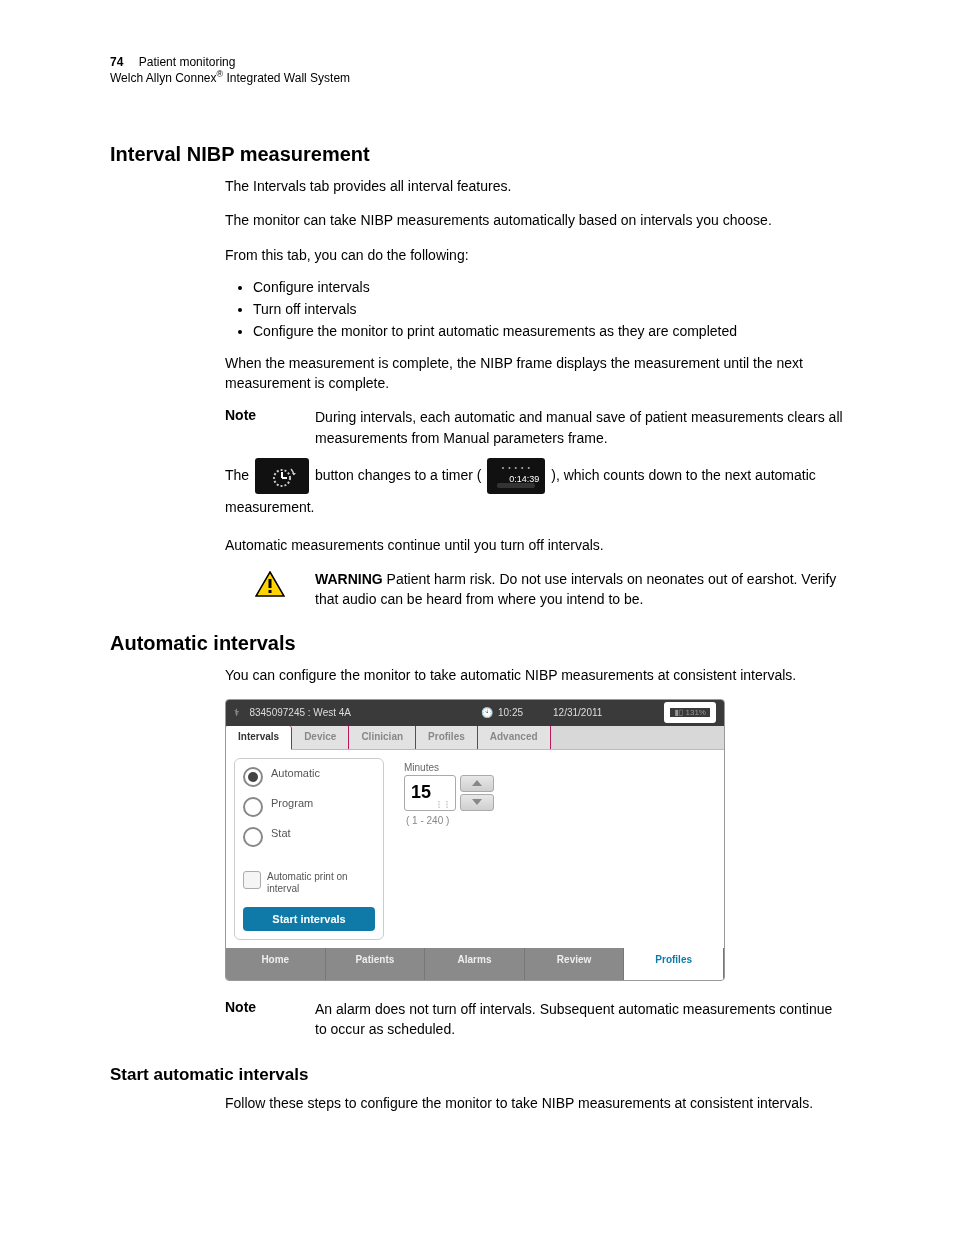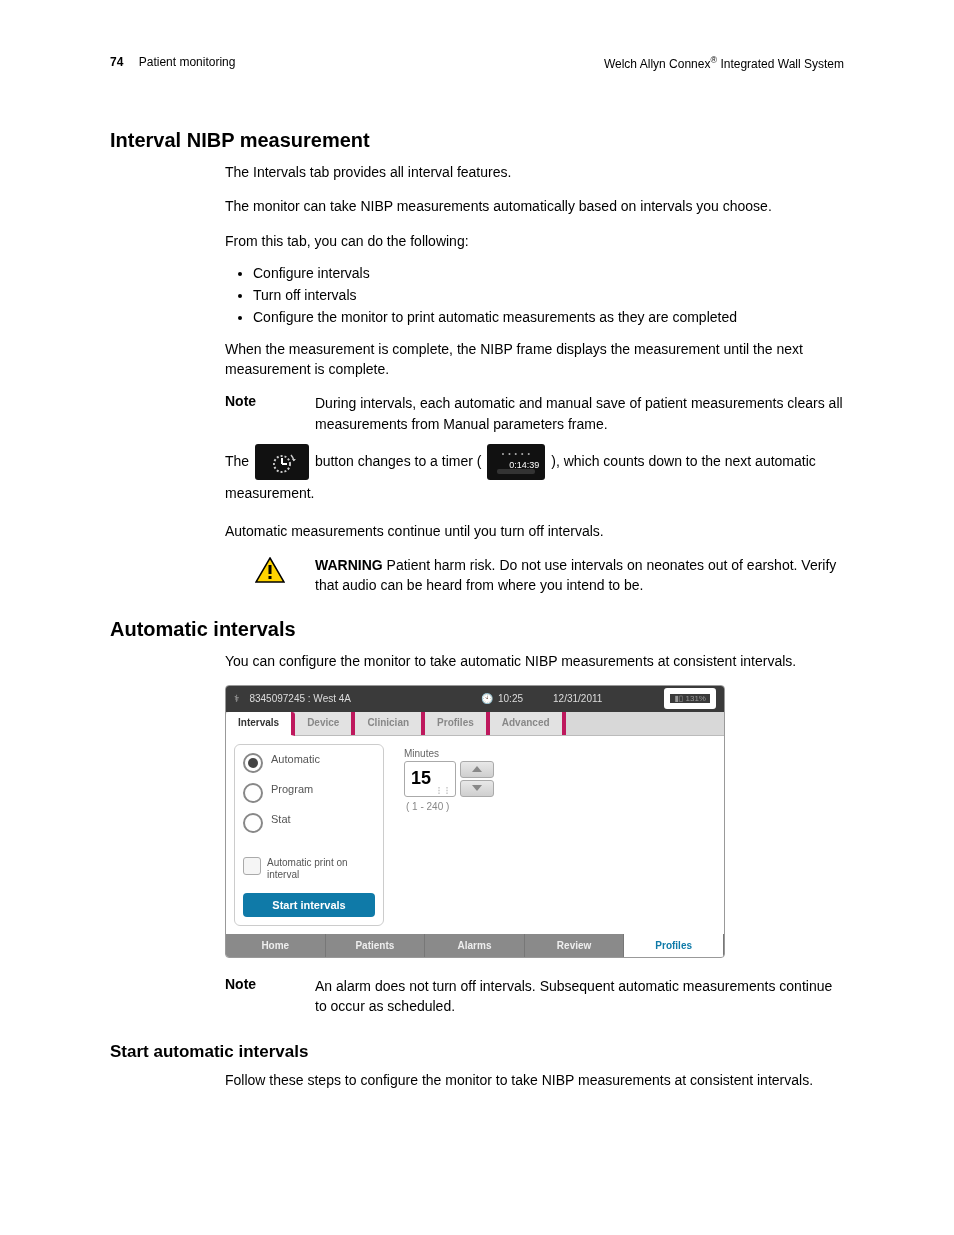--- a/index.html
+++ b/index.html
@@ -15,20 +15,21 @@
     width: 954px;
     margin: 0 auto;
     padding: 55px 110px 60px 110px;
     position: relative;
   }
   .running-header {
     display: flex;
     justify-content: space-between;
     font-size: 12px;
     margin-bottom: 58px;
+    flex-direction: column;
   }
   .running-header .left b { font-weight: bold; margin-right: 12px;}
   .running-header .right sup { font-size: 9px; }
   .body-col { margin-left: 115px; }
   ol.steps { margin:0 0 22px 0; padding-left: 22px; }
   ol.steps li { margin-bottom: 8px; line-height:1.4;}
   h2.section {
     font-size: 20px;
     font-weight: bold;
     margin: 22px 0 10px 0;
@@ -104,21 +105,21 @@
     display:flex;
     background:#d8d8d8;
     height:24px;
     border-bottom:1px solid #bbb;
   }
   .mon-tabs .tab {
     padding:5px 12px;
     font-size:10px;
     font-weight:bold;
     color:#888;
-    border-right:4px solid #be185d;
+    border-right:1px solid #be185d;
     background:#e2e2e2;
   }
   .mon-tabs .tab.active {
     background:#fff;
     color:#333;
     border-bottom:1px solid #fff;
     margin-bottom:-1px;
     border-top-left-radius:3px;
     border-top-right-radius:3px;
   }
@@ -190,21 +191,21 @@
     background:linear-gradient(#e8e8e8,#cfcfcf);
     border:1px solid #aaa;
     border-radius:3px;
     display:flex; align-items:center; justify-content:center;
     color:#777;
   }
   .range { font-size:10px; color:#888; margin-top:4px; margin-left:2px;}
   .mon-nav {
     display:flex;
     background:#8a8a8a;
-    height:23px;
+    height:32px;
   }
   .mon-nav .nav {
     flex:1;
     text-align:center;
     color:#eee;
     font-size:10px;
     font-weight:bold;
     padding-top:6px;
     border-right:1px solid #777;
   }

